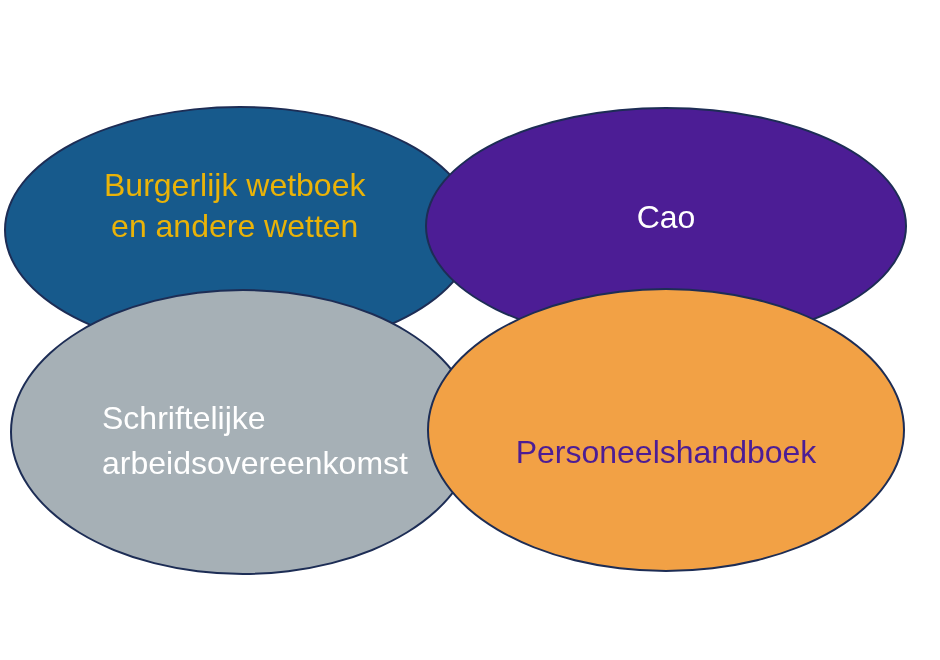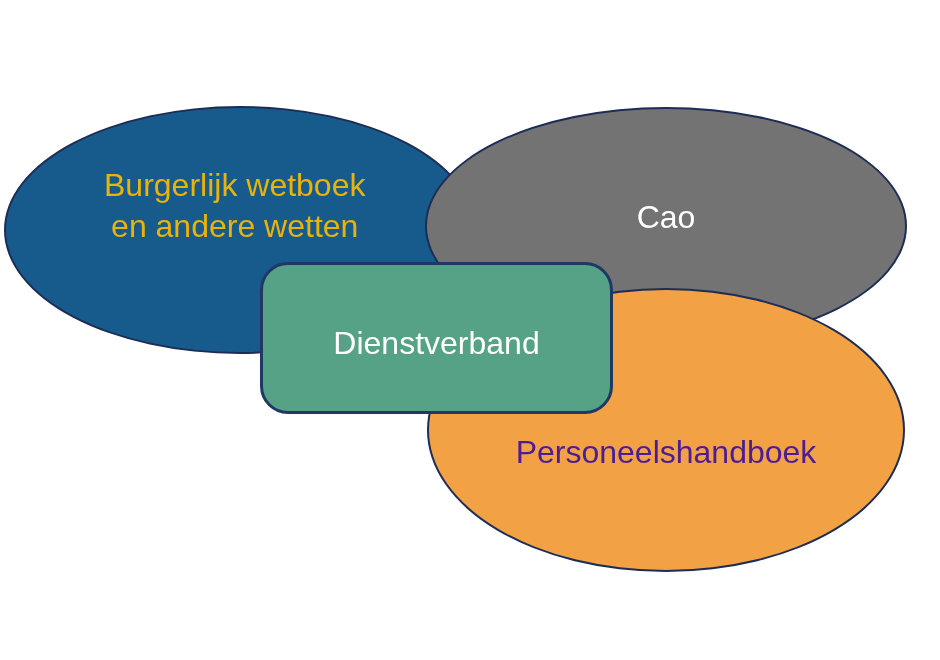--- a/index.html
+++ b/index.html
@@ -63,26 +63,27 @@
 </head>
 <body style="background-color: rgb(255, 255, 255);">
 
 <div class="canvas">
 
   <div class="shape ellipse" id="shape-law" style="background-color: rgb(23, 90, 140); border-color: rgb(29, 45, 85);">
     <div class="label" id="label-law" style="color: #eab308; text-align: center;">Burgerlijk wetboek
 en andere wetten</div>
   </div>
 
-  <div class="shape ellipse" id="shape-cao" style="background-color: #737373; border-color: rgb(29, 45, 85);">
+  <div class="shape ellipse" id="shape-cao" style="background-color: #4c1d95; border-color: rgb(29, 45, 85);">
     <div class="label centered" id="label-cao" style="color: rgb(255, 255, 255);">Cao</div>
   </div>
 
+  <div class="shape ellipse" id="shape-contract" style="background-color: rgb(166, 176, 182); border-color: rgb(29, 45, 85);">
+    <div class="label" id="label-contract" style="color: rgb(255, 255, 255);">Schriftelijke
+arbeidsovereenkomst</div>
+  </div>
 
   <div class="shape ellipse" id="shape-handbook" style="background-color: rgb(242, 161, 69); border-color: rgb(29, 45, 85);">
     <div class="label centered" id="label-handbook" style="color: #4c1d95;">Personeelshandboek</div>
   </div>
 
-  <div class="shape rounded-rect" id="shape-employment" style="background-color: rgb(85, 162, 135); border-color: rgb(31, 56, 100);">
-    <div class="label centered" id="label-employment" style="color: rgb(255, 255, 255);">Dienstverband</div>
-  </div>
 
 </div>
 
 </body></html>

